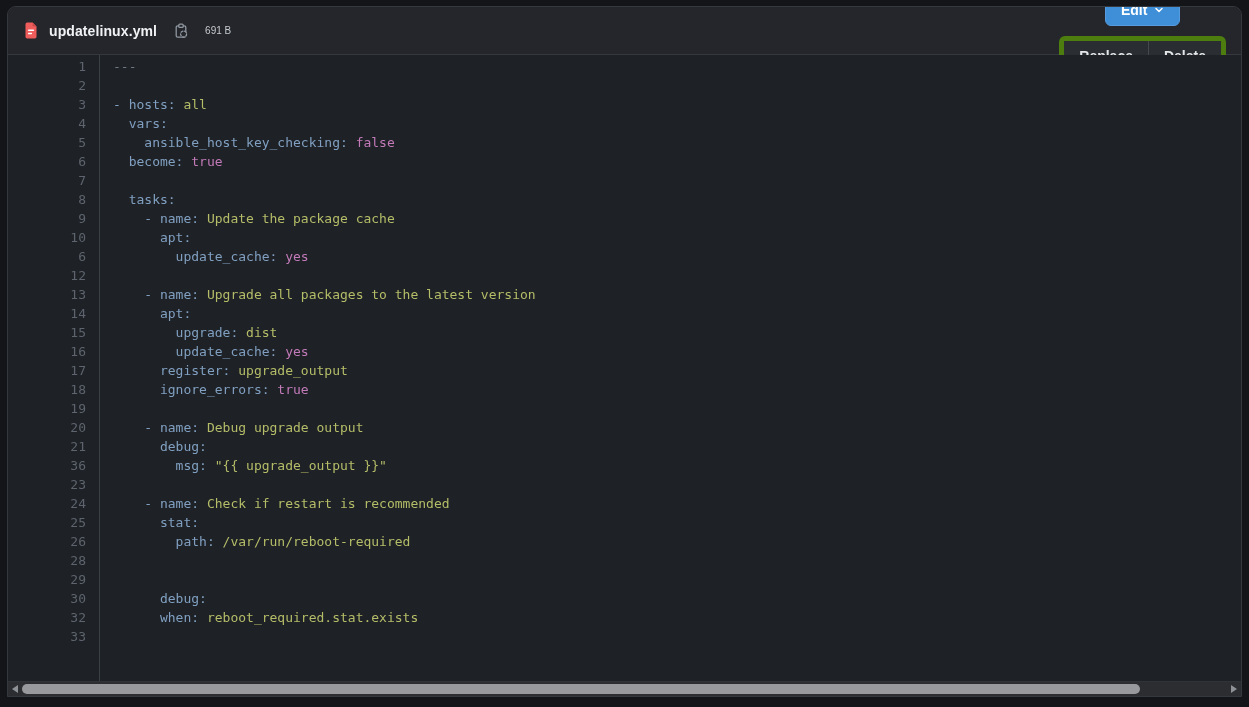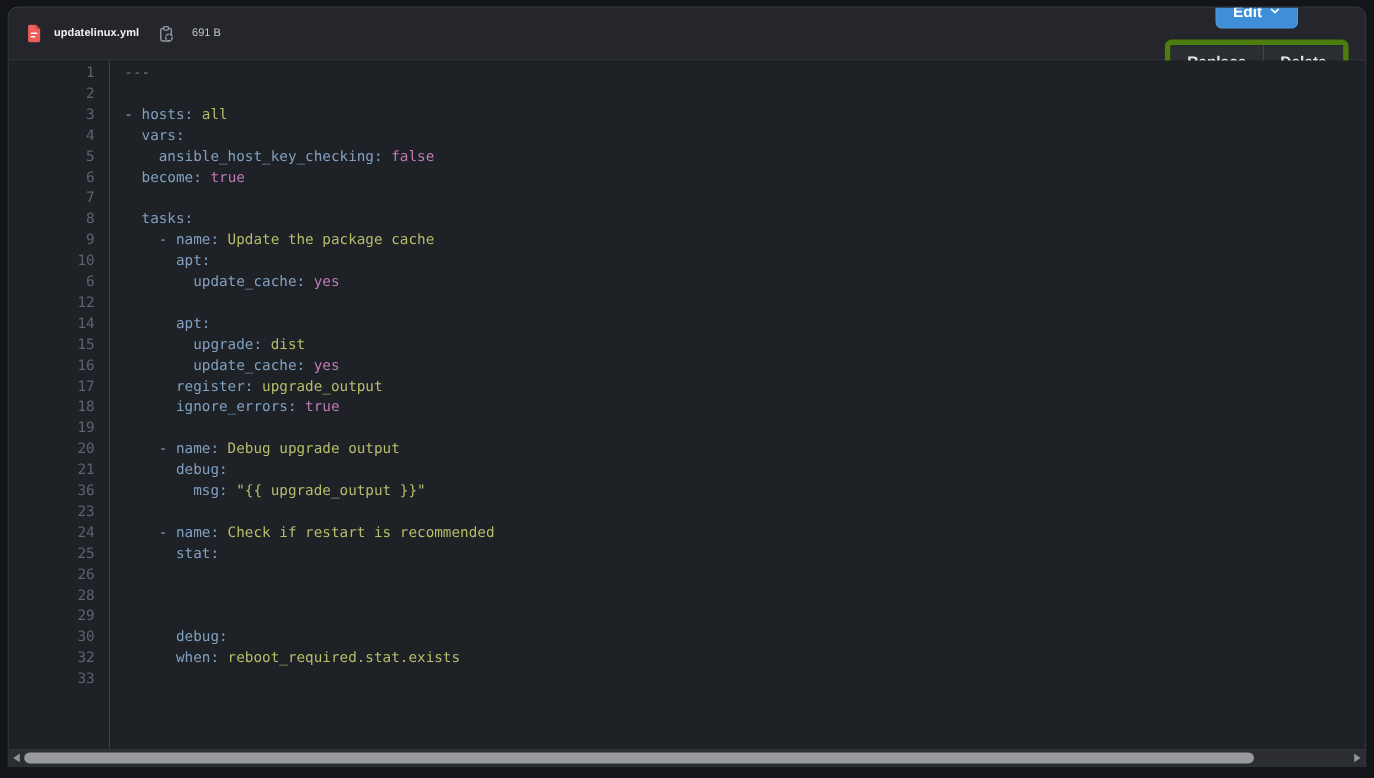--- a/index.html
+++ b/index.html
@@ -14,21 +14,21 @@
     border:1px solid #35393e; border-radius:9px 9px 0 0;
     background:#1e2126; display:flex; flex-direction:column; overflow:hidden;
   }
   
   .file-header {
     height:48px; flex:0 0 48px; background:#24262b;
     border-bottom:1px solid #35393e;
     display:flex; align-items:center; padding:0 15px; gap:10px;
   }
   .file-icon { width:16px; height:17px; flex:0 0 auto; }
-  .file-name { font-size:10px; font-weight:700; color:#f0f2f4; letter-spacing:.1px; }
+  .file-name { font-size:14px; font-weight:700; color:#f0f2f4; letter-spacing:.1px; }
   .copy-btn {
     background:none; border:none; cursor:pointer; display:flex; align-items:center;
     padding:2px; margin-left:4px; color:#9198a1;
   }
   .file-size { font-size:10px; color:#c6c9cd; margin-left:4px; }
   .header-actions { margin-left:auto; display:flex; align-items:center; gap:10px;flex-direction:column; }
   .btn {
     height:32px; padding:0 15px; font-size:14px; font-weight:600;
     color:#e4e6e8; background:#2a2d32; border:1px solid #45494f;
     border-radius:6px; cursor:pointer; display:inline-flex; align-items:center; gap:7px;
@@ -188,20 +188,24 @@
         </div>
         <div class="line">
           <span class="ln">6</span>
           <span class="lc"><span class="tok-k">        update_cache:</span><span class="tok-b"> yes</span></span>
         </div>
         <div class="line">
           <span class="ln">12</span>
           <span class="lc"></span>
         </div>
         <div class="line">
+          <span class="ln">13</span>
+          <span class="lc"><span class="tok-k">    - name:</span><span class="tok-v"> Upgrade all packages to the latest version</span></span>
+        </div>
+        <div class="line">
           <span class="ln">14</span>
           <span class="lc"><span class="tok-k">      apt:</span></span>
         </div>
         <div class="line">
           <span class="ln">15</span>
           <span class="lc"><span class="tok-k">        upgrade:</span><span class="tok-v"> dist</span></span>
         </div>
         <div class="line">
           <span class="ln">16</span>
           <span class="lc"><span class="tok-k">        update_cache:</span><span class="tok-b"> yes</span></span>
@@ -237,20 +241,21 @@
         <div class="line">
           <span class="ln">24</span>
           <span class="lc"><span class="tok-k">    - name:</span><span class="tok-v"> Check if restart is recommended</span></span>
         </div>
         <div class="line">
           <span class="ln">25</span>
           <span class="lc"><span class="tok-k">      stat:</span></span>
         </div>
         <div class="line">
           <span class="ln">26</span>
+          <span class="lc"><span class="tok-k">        path:</span><span class="tok-v"> /var/run/reboot-required</span></span>
         </div>
         <div class="line">
           <span class="ln">28</span>
           <span class="lc"></span>
         </div>
         <div class="line">
           <span class="ln">29</span>
         </div>
         <div class="line">
           <span class="ln">30</span>

